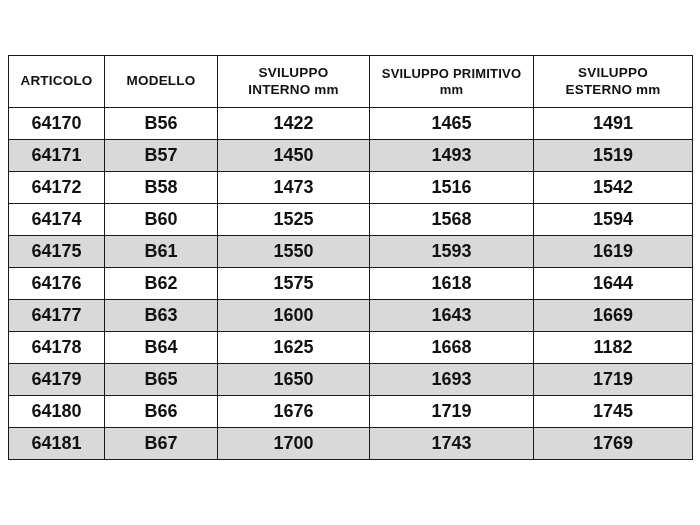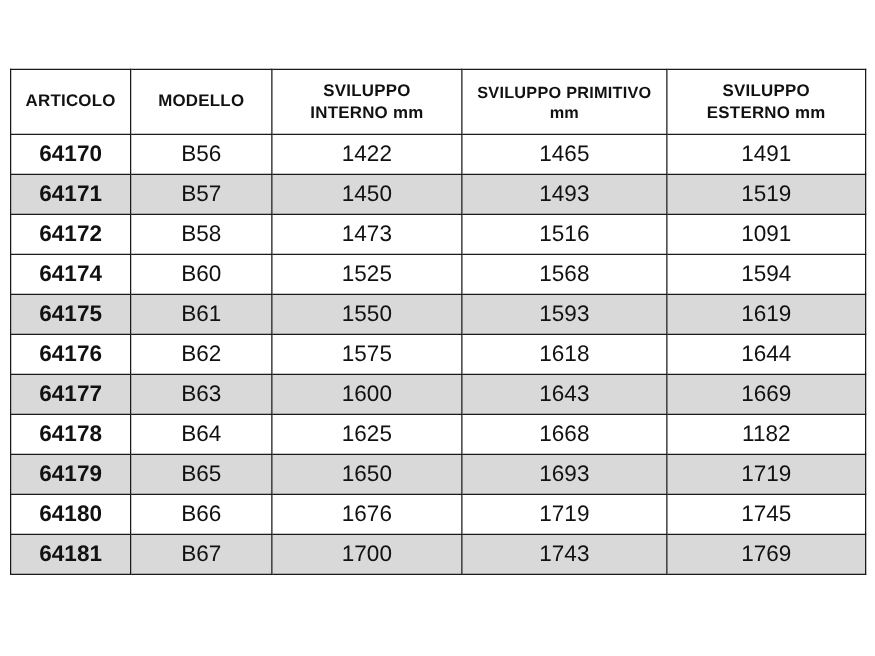--- a/index.html
+++ b/index.html
@@ -57,21 +57,21 @@
     display: block;
     font-weight: bold;
   }
   thead th.wide-head {
     font-size: 13px;
   }
   tbody td {
     height: 31px;
     font-size: 18px;
     padding: 0 3px;
-    font-weight: normal;
+    font-weight: bold;
   }
   tbody td.art {
     font-weight: bold;
     font-size: 18px;
   }
   tbody tr.shaded td {
     background: #d9d9d9;
   }
   tbody tr.plain td {
     background: #ffffff;
@@ -126,21 +126,21 @@
             <td>B57</td>
             <td>1450</td>
             <td>1493</td>
             <td>1519</td>
           </tr>
           <tr class="plain">
             <td class="art">64172</td>
             <td>B58</td>
             <td>1473</td>
             <td>1516</td>
-            <td>1091</td>
+            <td>1542</td>
           </tr>
           <tr class="plain">
             <td class="art">64174</td>
             <td>B60</td>
             <td>1525</td>
             <td>1568</td>
             <td>1594</td>
           </tr>
           <tr class="shaded">
             <td class="art">64175</td>

